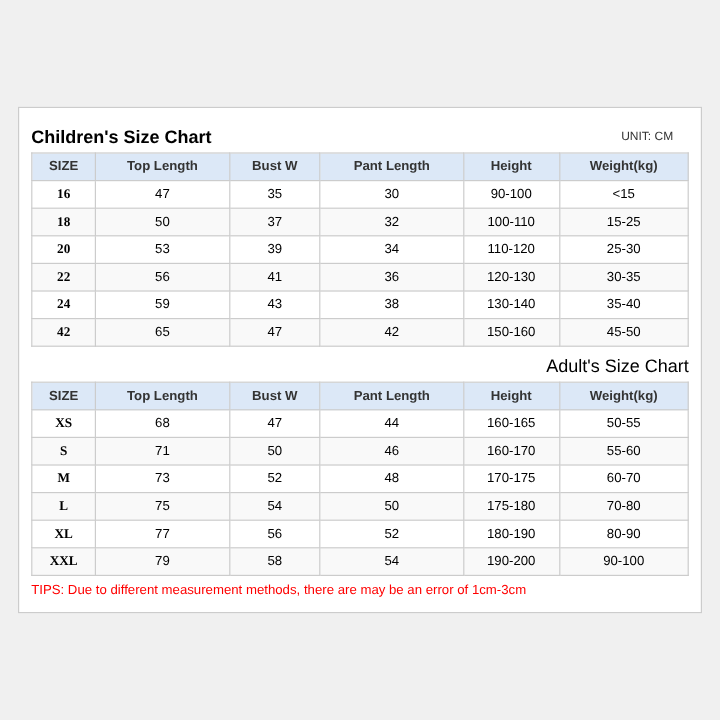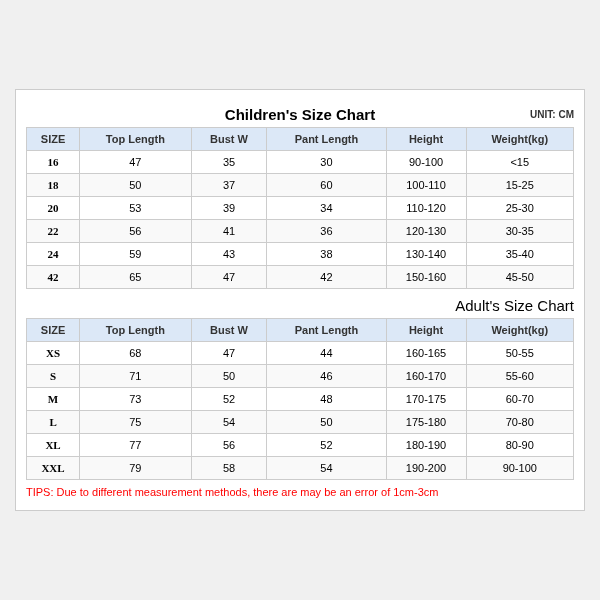--- a/index.html
+++ b/index.html
@@ -12,33 +12,33 @@
       height: 600px;
       font-family: Arial, sans-serif;
     }
     .chart-container {
       background: #fff;
       border: 1px solid #ccc;
       width: 570px;
       padding: 10px;
     }
     .section-title {
-      text-align: center;
+      text-align: left;
       font-weight: bold;
       font-size: 15px;
       padding: 6px 0 4px 0;
       position: relative;
     }
     .unit-label {
       position: absolute;
-      right: 0;
+      right: 13px;
       top: 50%;
       transform: translateY(-50%);
       font-size: 10px;
-      font-weight: bold;
+      font-weight: normal;
       color: #333;
     }
     table {
       width: 100%;
       border-collapse: collapse;
       font-size: 11px;
     }
     th, td {
       border: 1px solid #ccc;
       text-align: center;
@@ -105,21 +105,21 @@
           <td>47</td>
           <td>35</td>
           <td>30</td>
           <td>90-100</td>
           <td>&lt;15</td>
         </tr>
         <tr>
           <td class="size-col">18</td>
           <td>50</td>
           <td>37</td>
-          <td>60</td>
+          <td>32</td>
           <td>100-110</td>
           <td>15-25</td>
         </tr>
         <tr>
           <td class="size-col">20</td>
           <td>53</td>
           <td>39</td>
           <td>34</td>
           <td>110-120</td>
           <td>25-30</td>

